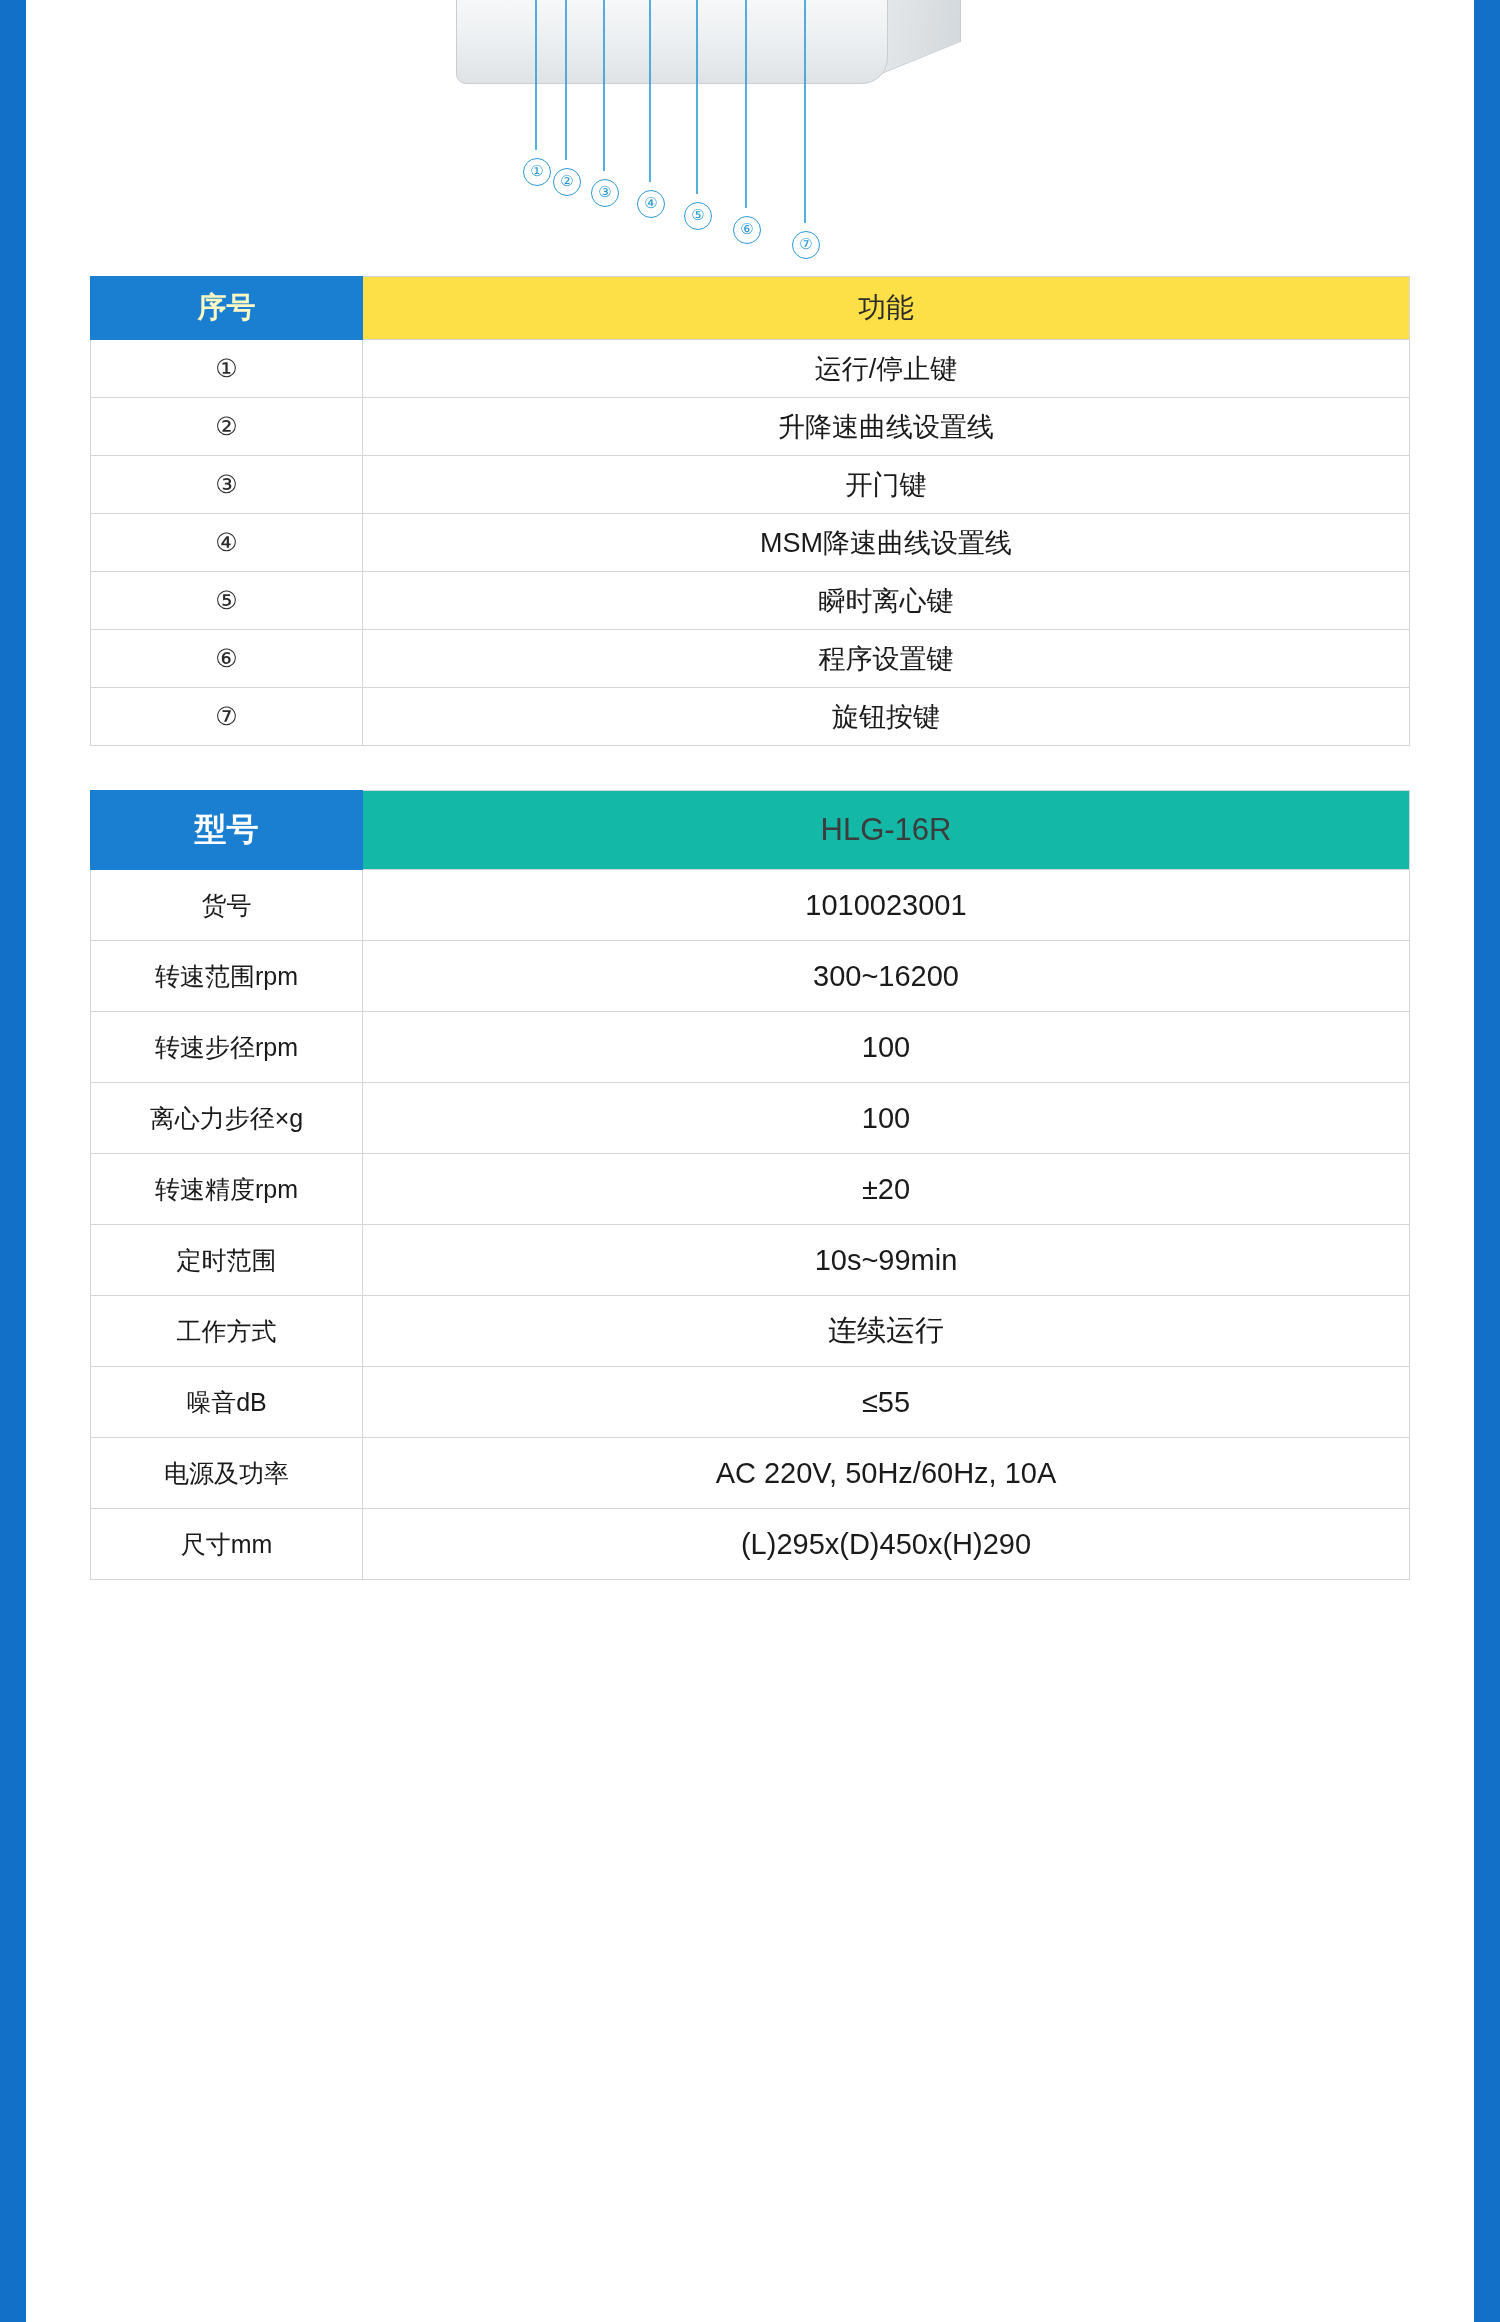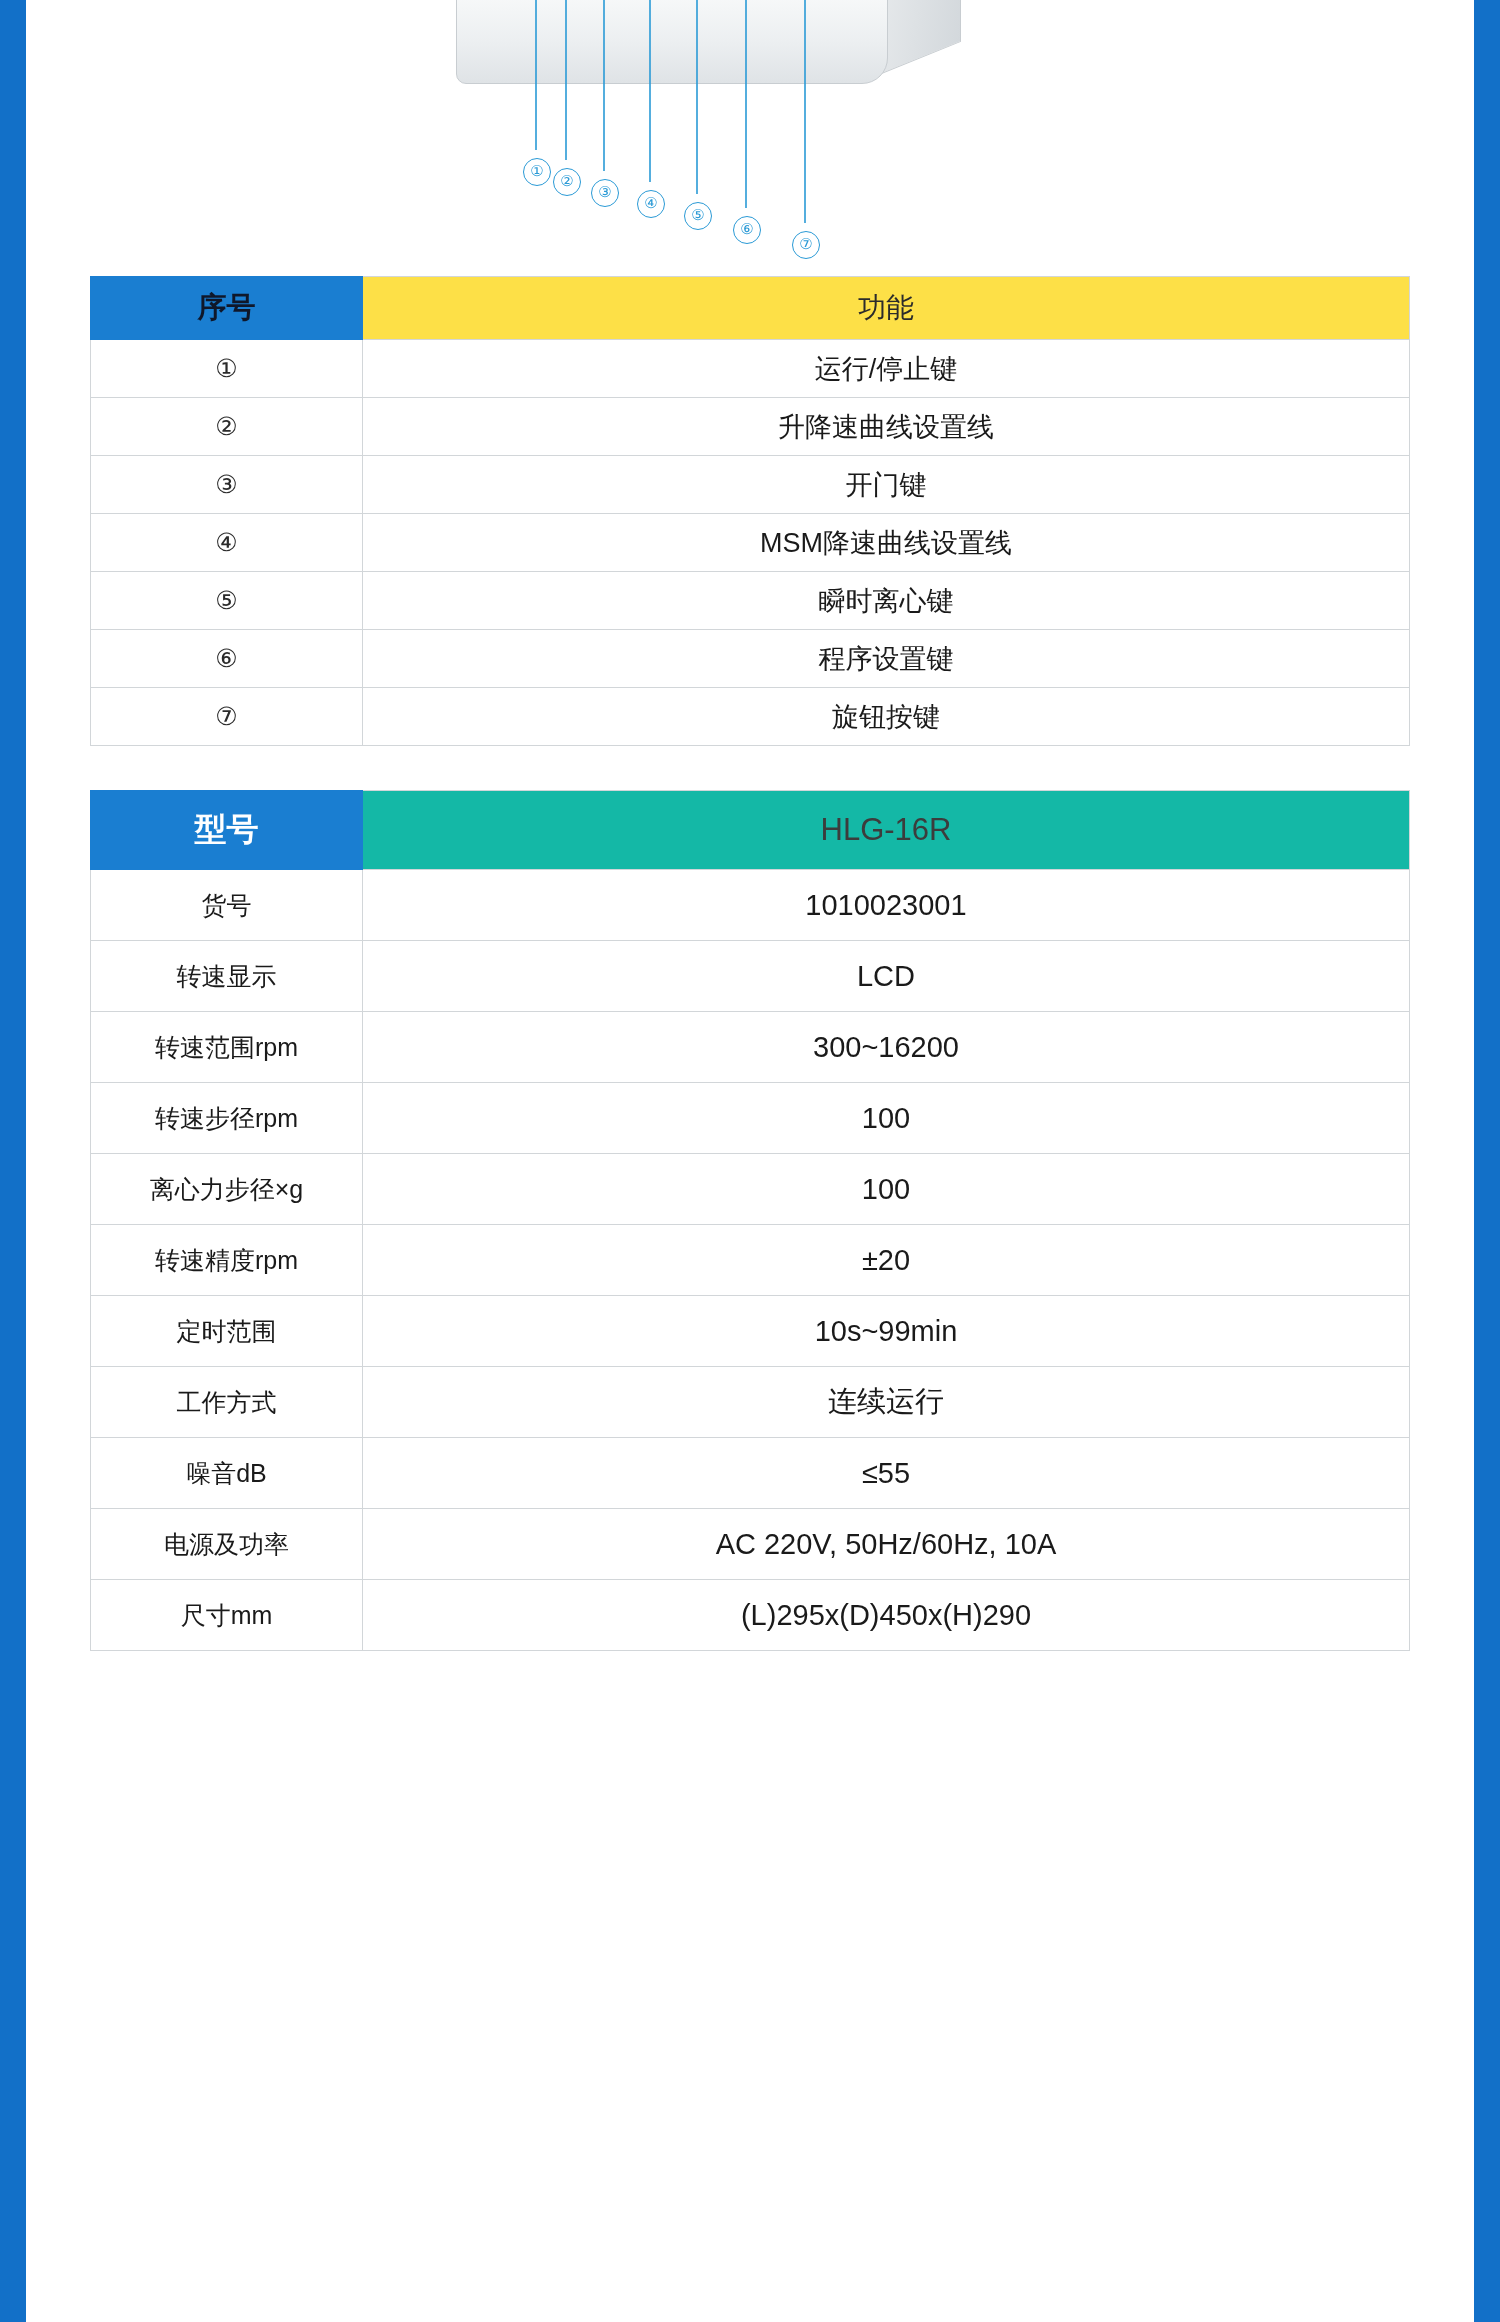--- a/index.html
+++ b/index.html
@@ -112,21 +112,21 @@
   .fn-table th, .fn-table td {
     border: 1px solid #d2d6d9;
     text-align: center;
     color: #1a1a1a;
     font-size: 27px;
     height: 57px;
     padding: 0;
   }
   .fn-table th.hdr-blue {
     background: #1a7ed1;
-    color: #0f172a;
+    color: #fef9c3;
     font-size: 29px;
     font-weight: bold;
     height: 62px;
     border-color: #1a7ed1;
   }
   .fn-table th.hdr-gray {
     background: #fde047;
     color: #2b2b2b;
     font-size: 28px;
     font-weight: normal;
@@ -254,24 +254,20 @@
           <th class="hdr-blue">型号</th>
           <th class="hdr-gray">HLG-16R</th>
         </tr>
       </thead>
       <tbody>
         <tr>
           <td class="label">货号</td>
           <td class="value">1010023001</td>
         </tr>
         <tr>
-          <td class="label">转速显示</td>
-          <td class="value">LCD</td>
-        </tr>
-        <tr>
           <td class="label">转速范围rpm</td>
           <td class="value">300~16200</td>
         </tr>
         <tr>
           <td class="label">转速步径rpm</td>
           <td class="value">100</td>
         </tr>
         <tr>
           <td class="label">离心力步径×g</td>
           <td class="value">100</td>

